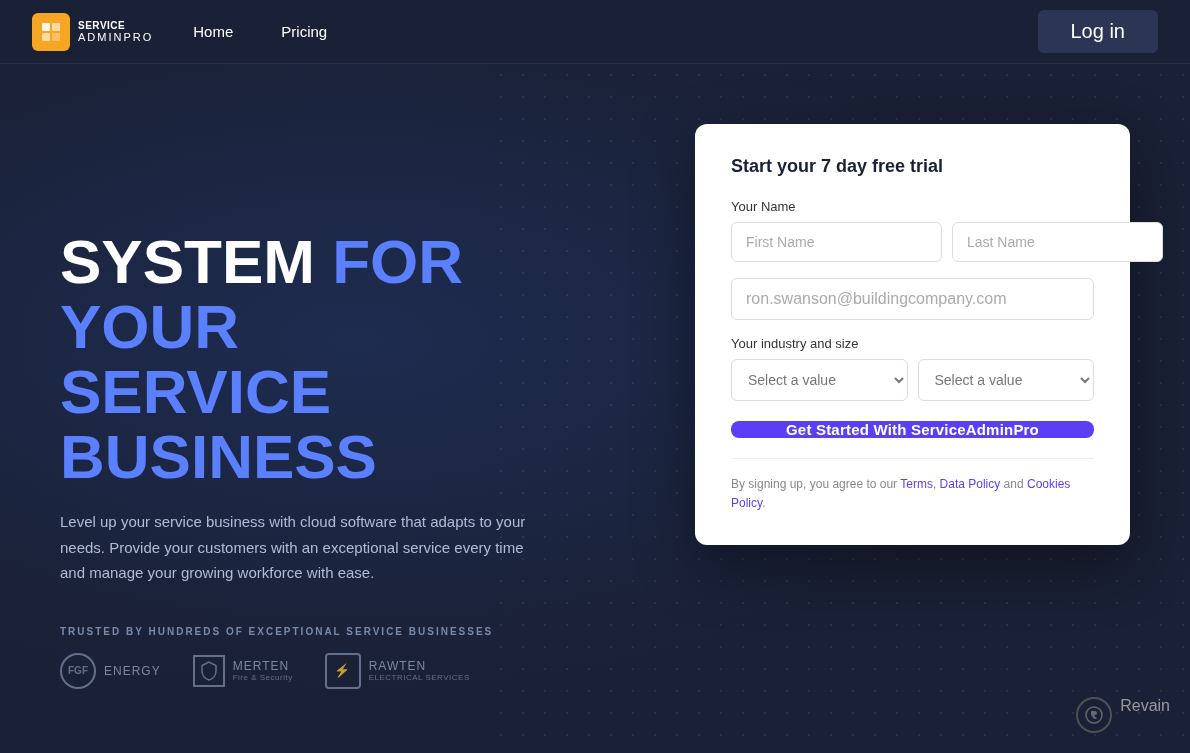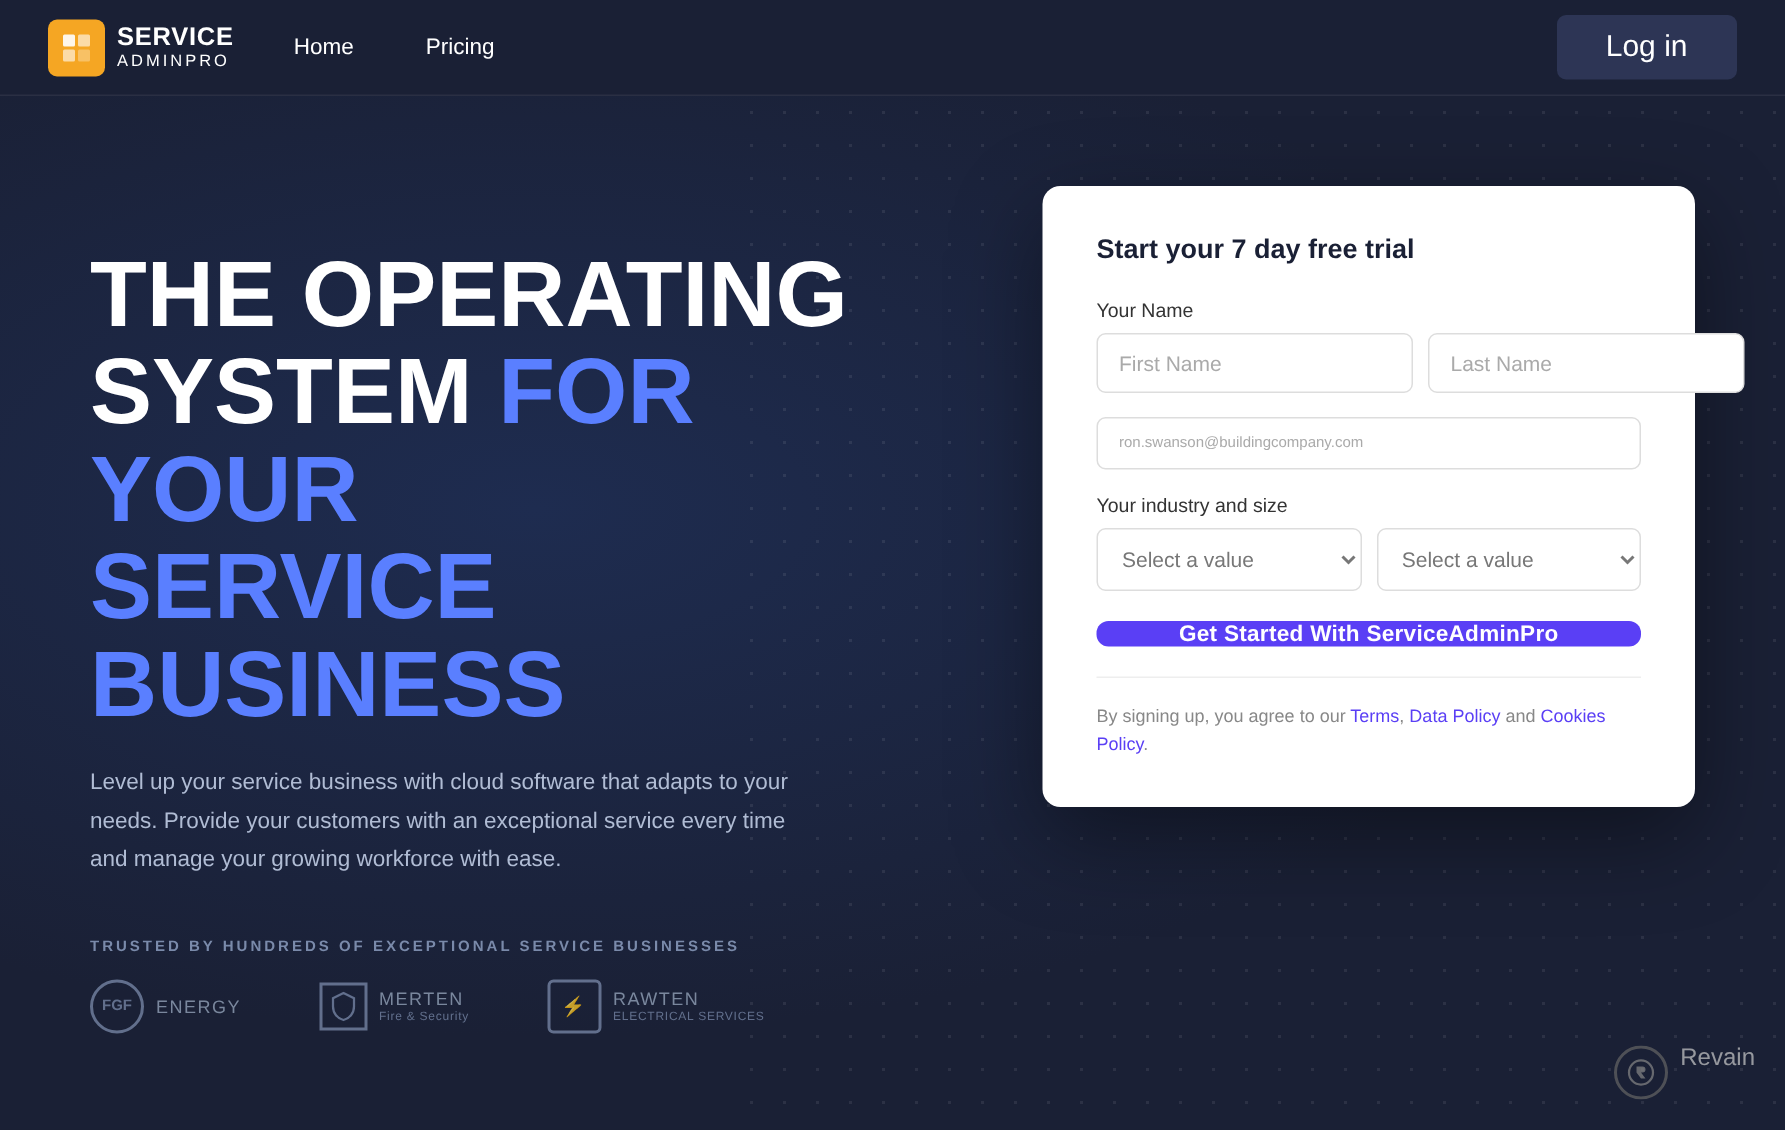--- a/index.html
+++ b/index.html
@@ -38,21 +38,21 @@
       font-size: 18px;
       color: #fff;
       font-weight: bold;
     }
     .logo-text {
       display: flex;
       flex-direction: column;
       line-height: 1.1;
     }
     .logo-text .service {
-      font-size: 17px;
+      font-size: 10px;
       font-weight: 700;
       color: #fff;
       letter-spacing: 0.5px;
     }
     .logo-text .adminpro {
       font-size: 11px;
       font-weight: 500;
       color: #fff;
       letter-spacing: 2px;
     }
@@ -131,21 +131,21 @@
       font-size: 10px;
       letter-spacing: 2px;
       color: #7a8aaa;
       font-weight: 600;
       margin-bottom: 16px;
       text-transform: uppercase;
     }
     .trusted-logos {
       display: flex;
       align-items: center;
-      gap: 52px;
+      gap: 32px;
     }
     .logo-badge {
       display: flex;
       align-items: center;
       gap: 8px;
       opacity: 0.75;
     }
     .logo-badge .badge-icon {
       width: 36px;
       height: 36px;
@@ -222,21 +222,21 @@
       color: #555;
       outline: none;
       background: #fff;
     }
     .name-row input::placeholder { color: #aaa; }
     .email-input {
       width: 100%;
       padding: 11px 14px;
       border: 1px solid #ddd;
       border-radius: 6px;
-      font-size: 10px;
+      font-size: 16px;
       color: #555;
       outline: none;
       background: #fff;
       margin-bottom: 16px;
     }
     .email-input::placeholder { color: #aaa; }
     .industry-label {
       font-size: 13px;
       font-weight: 500;
       color: #333;
@@ -339,21 +339,21 @@
     <li><a href="#">Home</a></li>
     <li><a href="#">Pricing</a></li>
   </ul>
   <div class="nav-spacer"></div>
   <button class="login-btn">Log in</button>
 </nav>
 
 <section class="hero">
   <div class="hero-left">
     <h1 class="hero-title">
-      <span>THE OPERATING</span><br>
+      <br>
       <span>SYSTEM </span><span class="highlight">FOR YOUR</span><br>
       <span class="highlight">SERVICE BUSINESS</span>
     </h1>
     <p class="hero-subtitle">Level up your service business with cloud software that adapts to your needs. Provide your customers with an exceptional service every time and manage your growing workforce with ease.</p>
 
     <div class="trusted-label">TRUSTED BY HUNDREDS OF EXCEPTIONAL SERVICE BUSINESSES</div>
     <div class="trusted-logos">
 
       <div class="logo-badge">
         <div class="badge-icon">FGF</div>

